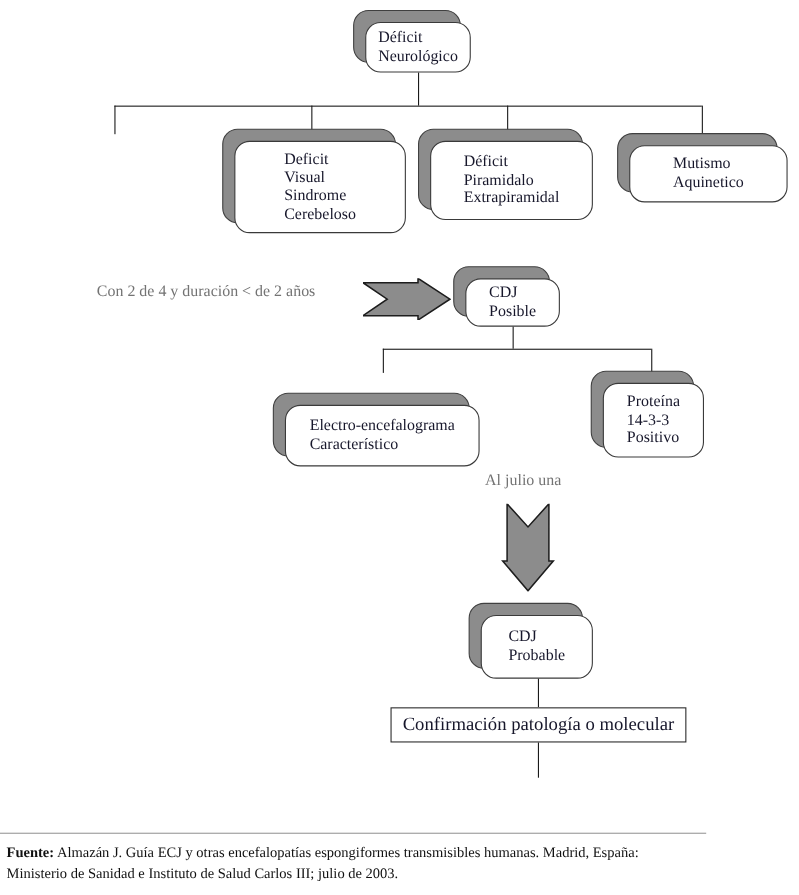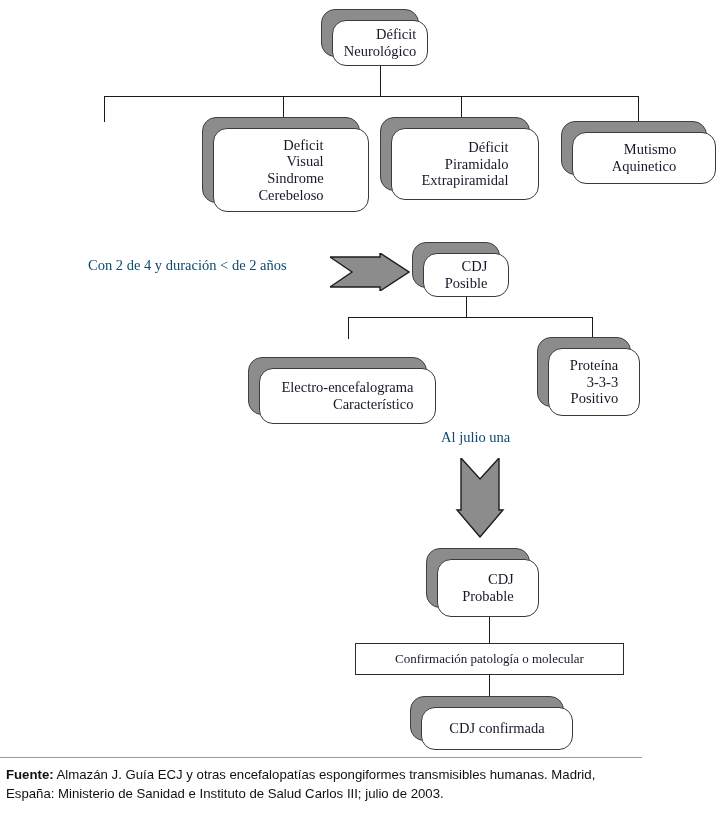--- a/index.html
+++ b/index.html
@@ -45,76 +45,76 @@
     left: 11px;
     top: 11px;
     width: 100%;
     height: 100%;
     background: #ffffff;
     border: 1px solid #3a3a3a;
     border-radius: 14px;
     display: flex;
     align-items: center;
     justify-content: center;
-    text-align: right;
+    text-align: left;
     line-height: 1.14;
     font-size: 14.5px;
     color: #17172b;
     padding: 2px 6px;
     box-sizing: border-box;
   }
   .node .face .lines {
     white-space: pre-line;
   }
   
   .plainbox {
     position: absolute;
     box-sizing: border-box;
     background: #ffffff;
     border: 1px solid #2c2c2c;
     display: flex;
     align-items: center;
     justify-content: center;
-    font-size: 13px;
+    font-size: 17px;
     color: #17172b;
   }
   
   .vline {
     position: absolute;
     width: 0;
     border-left: 1.4px solid #1a1a1a;
   }
   .hline {
     position: absolute;
     height: 0;
     border-top: 1.4px solid #1a1a1a;
   }
   
   .label {
     position: absolute;
     font-size: 14.5px;
-    color: #0c4a6e;
+    color: #737373;
     white-space: nowrap;
   }
   
   .arrow {
     position: absolute;
   }
   .arrow svg { display: block; }
   
   #footer {
     position: absolute;
     left: 0;
     top: 757px;
     width: 642px;
     height: 57px;
     box-sizing: border-box;
     border-top: 1px solid #9a9a9a;
     padding: 7px 6px 0 6px;
-    font-family: Liberation Sans, sans-serif;
+    font-family: Liberation Serif, serif;
     font-size: 13.2px;
     line-height: 1.45;
     color: #111111;
   }
   #footer b { font-weight: bold; }
 </style>
 </head>
 <body>
 
 <div id="page">
@@ -192,21 +192,21 @@
       <div class="face">
         <span class="lines">Electro-encefalograma
 Característico</span>
       </div>
     </div>
 
     <div class="node" style="left:537px; top:337px; width:92px; height:68px;">
       <div class="shadow"></div>
       <div class="face">
         <span class="lines">Proteína
-3-3-3
+14-3-3
 Positivo</span>
       </div>
     </div>
 
     <div class="label" style="left:441px; top:429px;">Al julio una</div>
 
     <div class="arrow" style="left:455px; top:458px;">
       <svg width="50" height="80" viewBox="0 0 50 80">
         <polygon points="6,0 25,21 44,0 44,52 48,52 25,79 2,52 6,52" fill="#8c8c8c" stroke="#1d1d1d" stroke-width="1.4" stroke-linejoin="miter"></polygon>
       </svg>
@@ -221,26 +221,20 @@
     </div>
 
     <div class="vline" style="left:489px; top:617px; height:26px;"></div>
 
     <div class="plainbox" style="left:355px; top:643px; width:269px; height:32px;">
       <span>Confirmación patología o molecular</span>
     </div>
 
     <div class="vline" style="left:489px; top:675px; height:32px;"></div>
 
-    <div class="node" style="left:410px; top:696px; width:152px; height:43px;">
-      <div class="shadow"></div>
-      <div class="face">
-        <span class="lines">CDJ confirmada</span>
-      </div>
-    </div>
 
   </div>
 
   <div id="footer">
     <b>Fuente:</b><span> Almazán J. Guía ECJ y otras encefalopatías espongiformes transmisibles humanas. Madrid, España: Ministerio de Sanidad e Instituto de Salud Carlos III; julio de 2003.</span>
   </div>
 
 </div>
 
 </body></html>

